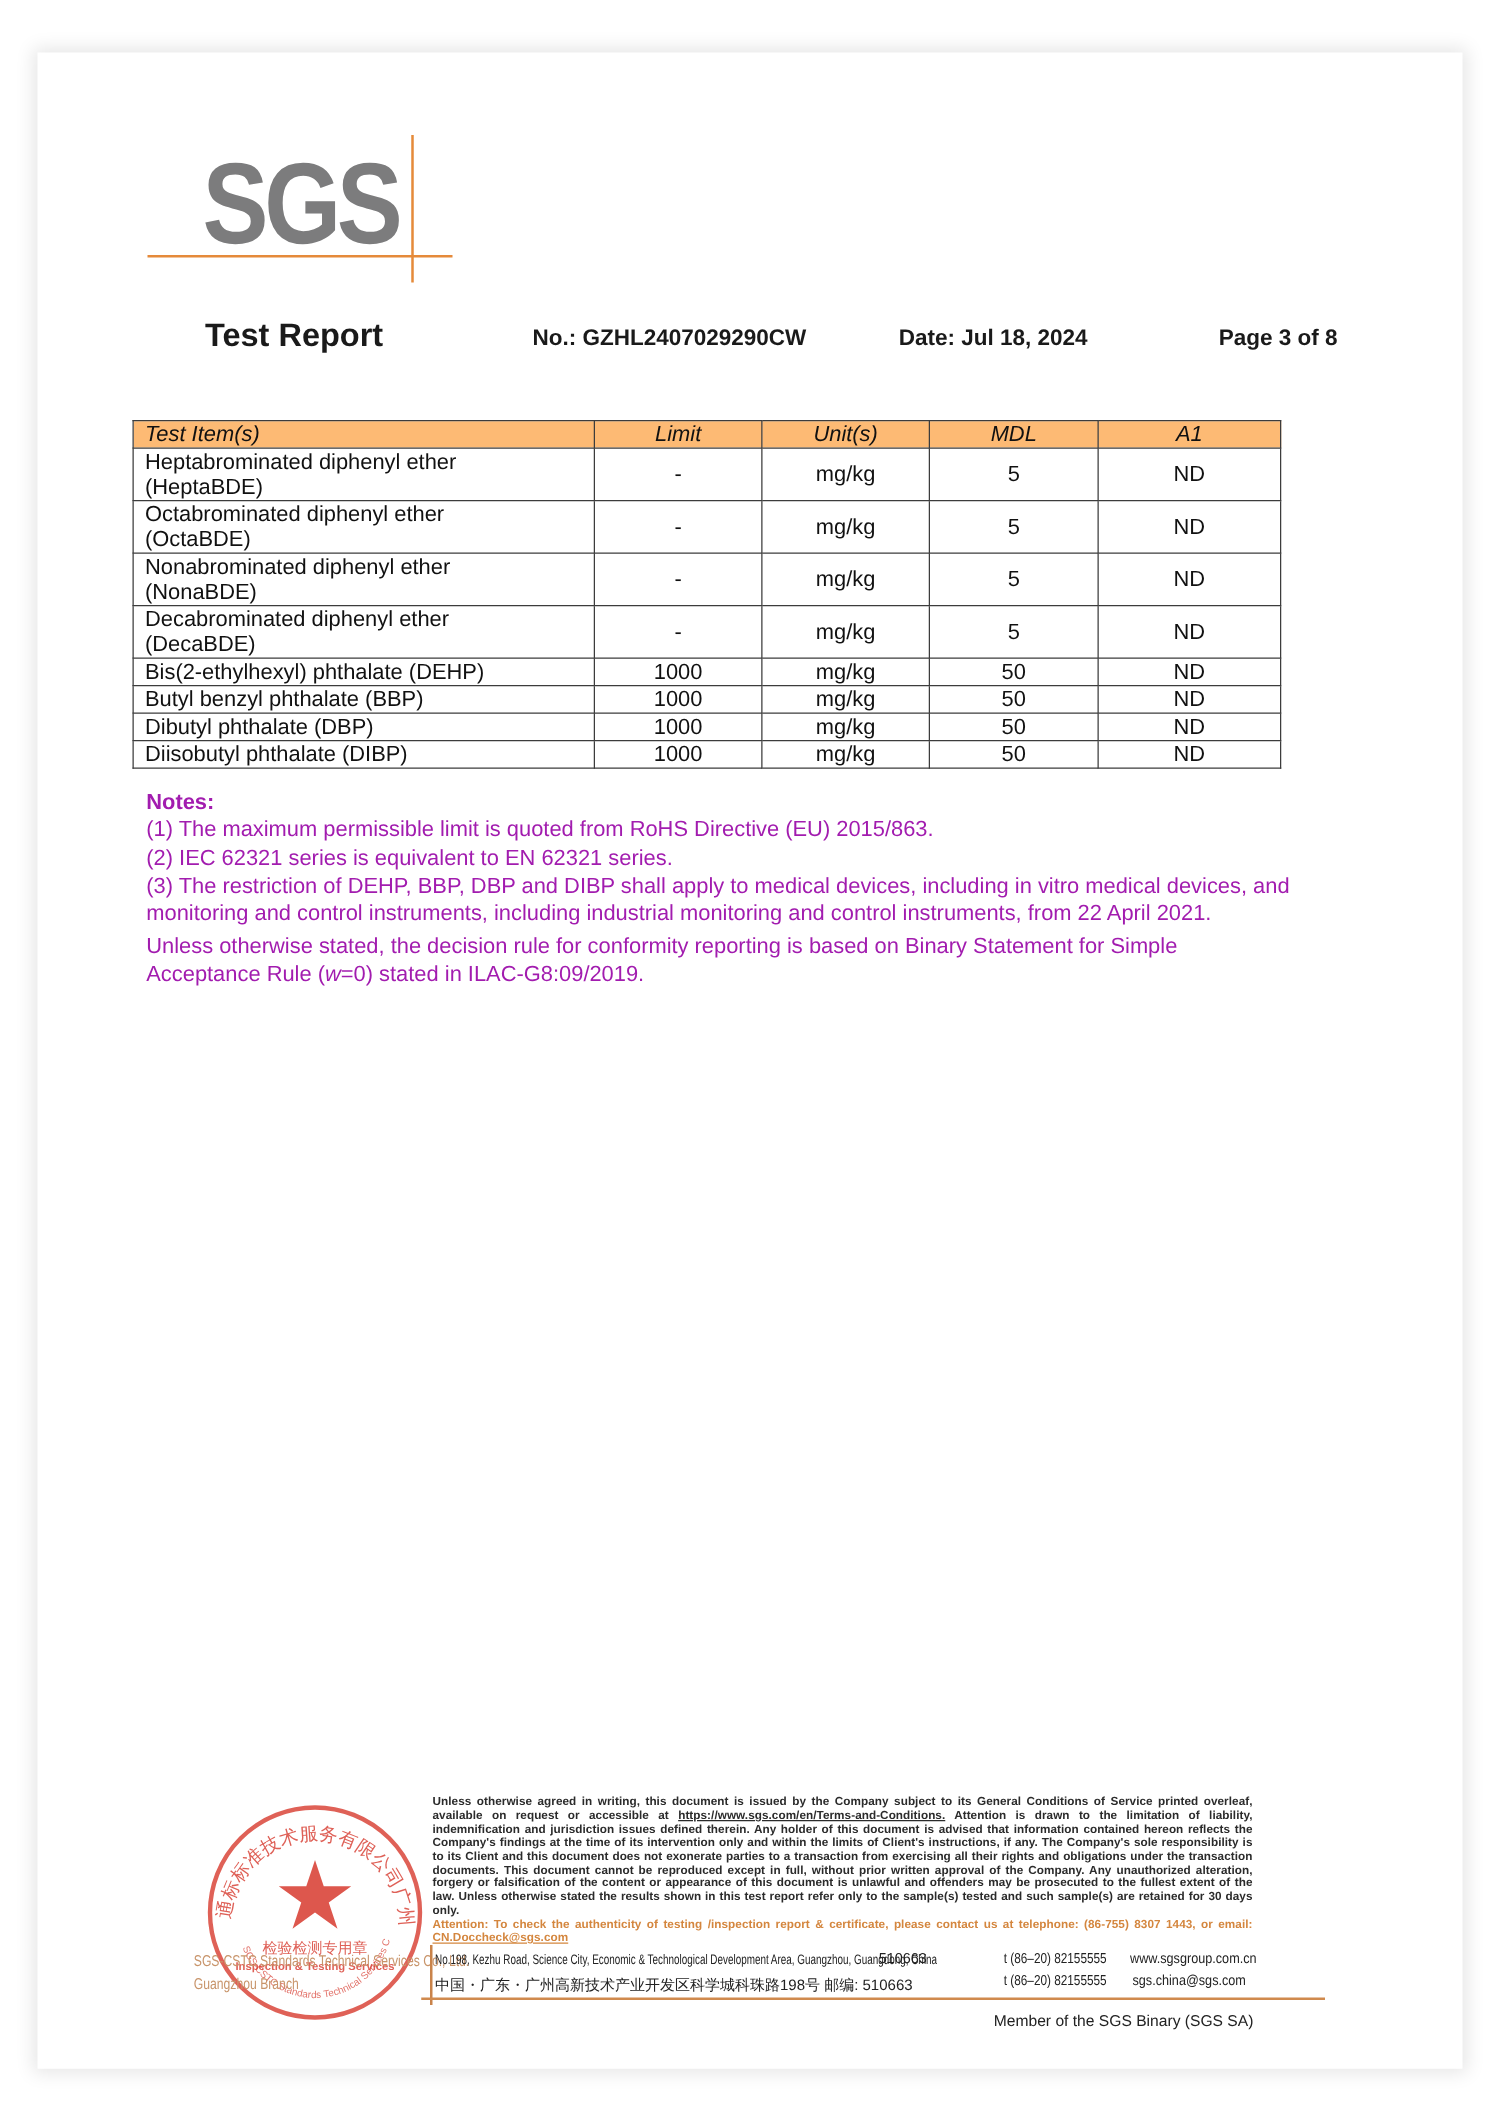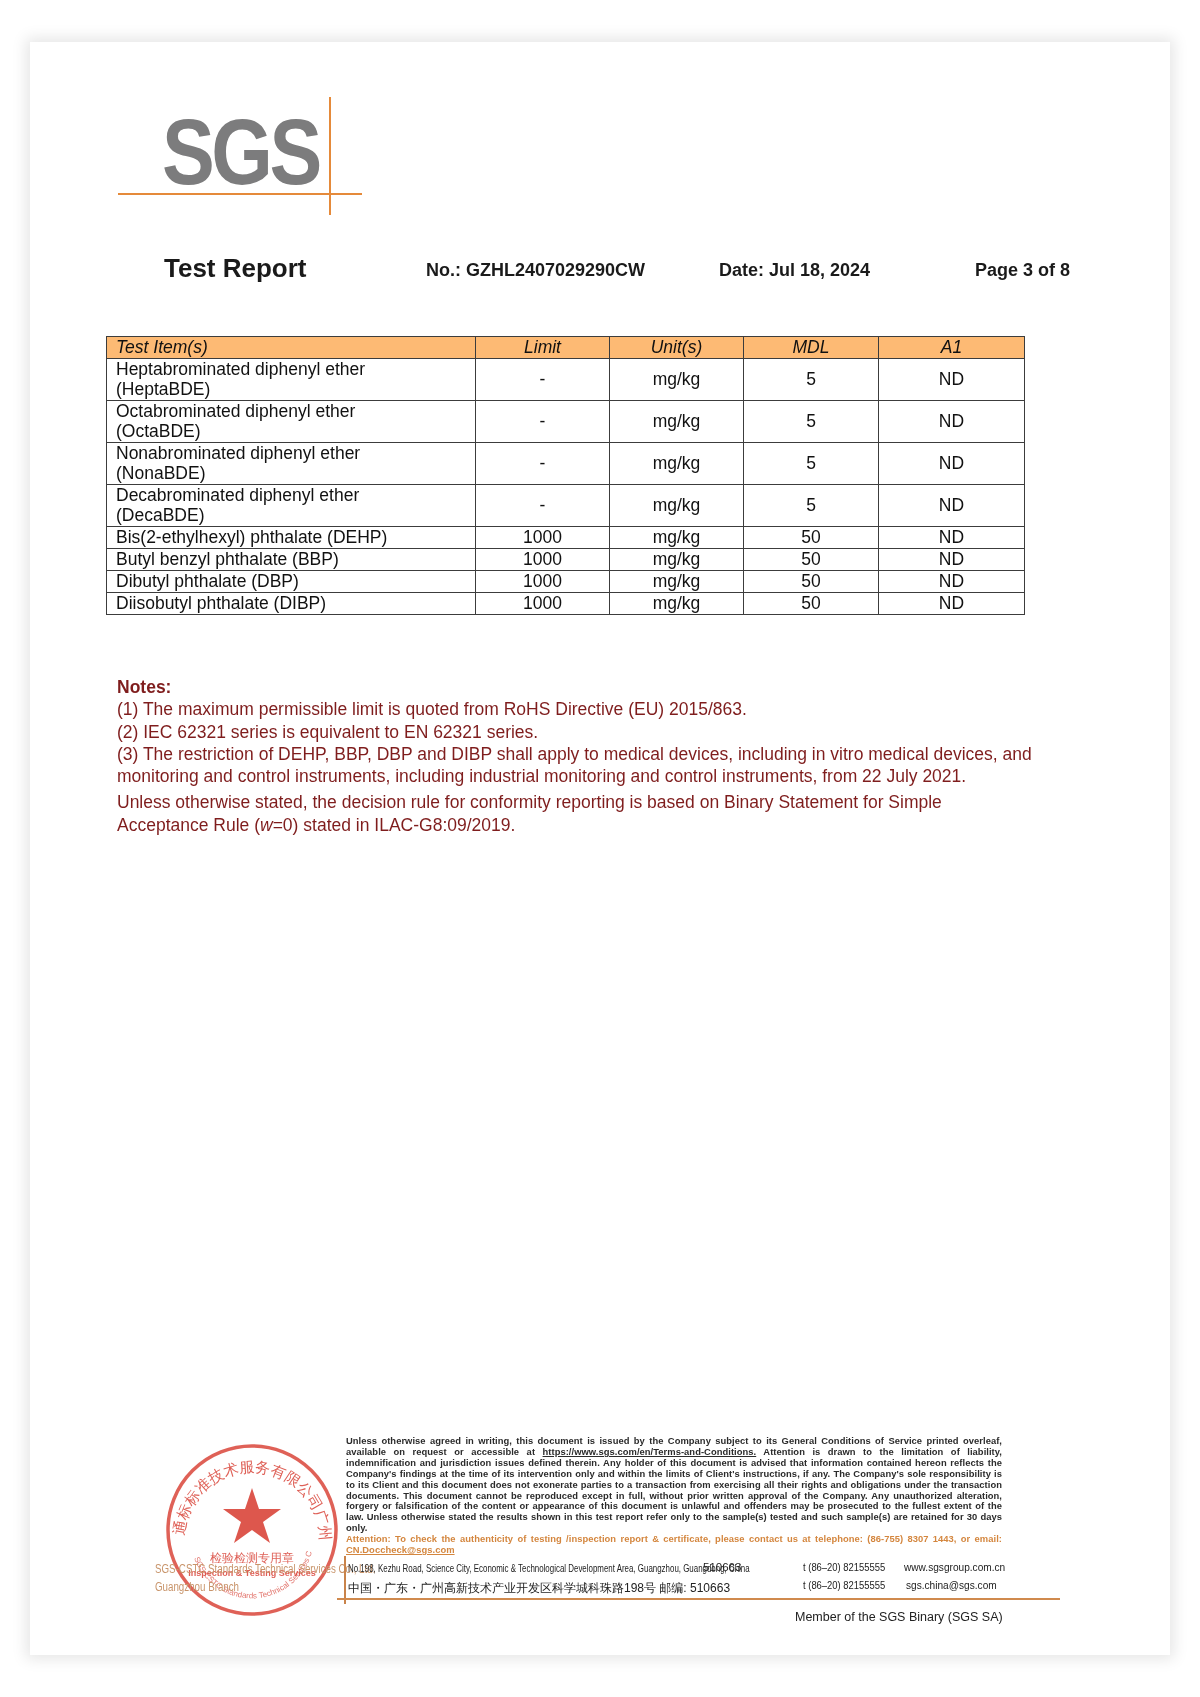--- a/index.html
+++ b/index.html
@@ -5,21 +5,21 @@
   html, body { margin:0; padding:0; }
   body {
     width:1200px; height:1697px; background:#ffffff; position:relative; overflow:hidden;
     font-family:"Liberation Sans", sans-serif; color:#111;
   }
   .page {
     position:absolute; left:30px; top:42px; width:1140px; height:1613px;
     background:#fff; box-shadow:0 0 14px 4px rgba(0,0,0,0.10);
   }
   
-  .logo { position:absolute; left:118px; top:97px; width:240px; height:118px; }
+  .logo { position:absolute; left:118px; top:108px; width:240px; height:118px; }
   .logo-text {
     position:absolute; left:44px; top:0px; font-family:"Liberation Sans", sans-serif;
     font-weight:bold; font-size:92px; color:#7c7c7d; letter-spacing:-4px;
     transform:scaleX(0.86); transform-origin:left top; line-height:110px;
   }
   .logo-hline { position:absolute; left:0; top:96px; width:244px; height:2px; background:#e58a3a; }
   .logo-vline { position:absolute; left:211px; top:0; width:2px; height:118px; background:#e58a3a; }
 
   
   .hdr { position:absolute; top:256px; font-weight:bold; color:#1a1a1a; }
@@ -40,21 +40,21 @@
   .c-item { width:350px; text-align:left; }
   .c-lim { width:115px; text-align:center; }
   .c-unit { width:115px; text-align:center; }
   .c-mdl { width:116px; text-align:center; }
   .c-a1 { width:127px; text-align:center; }
   th.c-item { text-align:left; }
   tr.tall td { height:41px; }
   tr.short td { height:21px; }
 
   
-  .notes { position:absolute; left:117px; top:676px; width:920px; font-size:17.5px; line-height:22.3px; color:#7f1d1d; }
+  .notes { position:absolute; left:117px; top:630px; width:920px; font-size:17.5px; line-height:22.3px; color:#a21caf; }
   .notes .nt { font-weight:bold; }
   .notes p { margin:0; }
   .notes .rule { margin-top:4px; }
 
   
   .stamp { position:absolute; left:162px; top:1440px; width:180px; height:180px; }
   .sgs-cstc { position:absolute; left:155px; top:1560px; font-size:12.5px; color:#c8946a; line-height:18px; transform:scaleX(0.78); transform-origin:left top; }
   .legal {
     position:absolute; left:346px; top:1436px; width:656px; font-size:9.4px; line-height:10.9px;
     font-weight:bold; color:#2b2b2b; text-align:justify; letter-spacing:0.05px;
@@ -157,21 +157,21 @@
       <td class="c-mdl">50</td>
       <td class="c-a1">ND</td>
     </tr>
   </tbody>
 </table>
 
 <div class="notes">
   <p class="nt">Notes:</p>
   <p>(1) The maximum permissible limit is quoted from RoHS Directive (EU) 2015/863.</p>
   <p>(2) IEC 62321 series is equivalent to EN 62321 series.</p>
-  <p>(3) The restriction of DEHP, BBP, DBP and DIBP shall apply to medical devices, including in vitro medical devices, and monitoring and control instruments, including industrial monitoring and control instruments, from 22 July 2021.</p>
+  <p>(3) The restriction of DEHP, BBP, DBP and DIBP shall apply to medical devices, including in vitro medical devices, and monitoring and control instruments, including industrial monitoring and control instruments, from 22 April 2021.</p>
   <p class="rule"><span>Unless otherwise stated, the decision rule for conformity reporting is based on Binary Statement for Simple Acceptance Rule (</span><i>w</i><span>=0) stated in ILAC-G8:09/2019.</span></p>
 </div>
 
 <svg class="stamp" viewBox="0 0 180 180">
   <defs>
     <path id="ringTop" d="M 22,100 A 68,68 0 1 1 158,100"></path>
     <path id="ringBot" d="M 30,112 A 62,62 0 0 0 150,112"></path>
   </defs>
   <circle cx="90" cy="90" r="84" fill="none" stroke="#d9453a" stroke-width="3.5" opacity="0.85"></circle>
   <text font-family="DejaVu Sans, sans-serif" font-size="15" fill="#d9453a" opacity="0.85">

